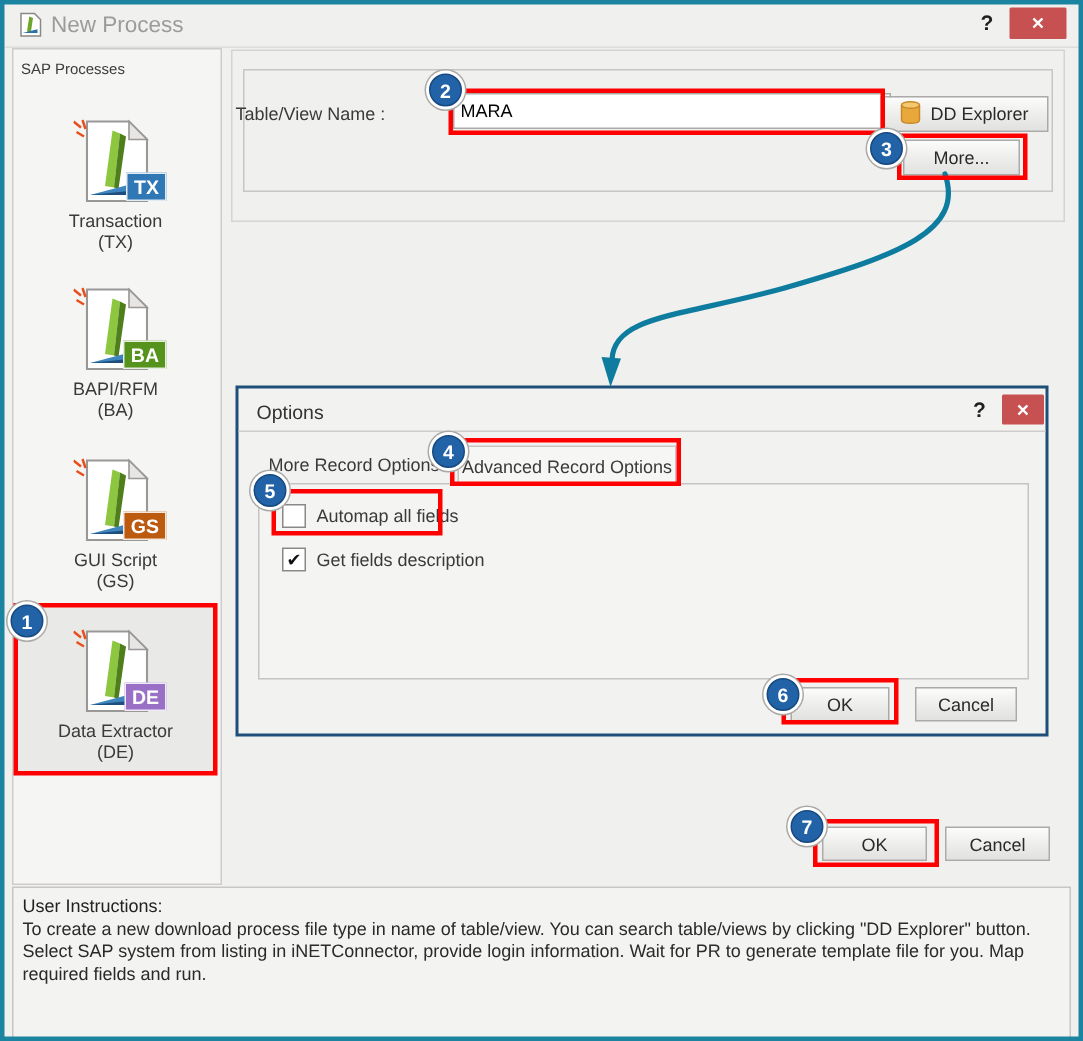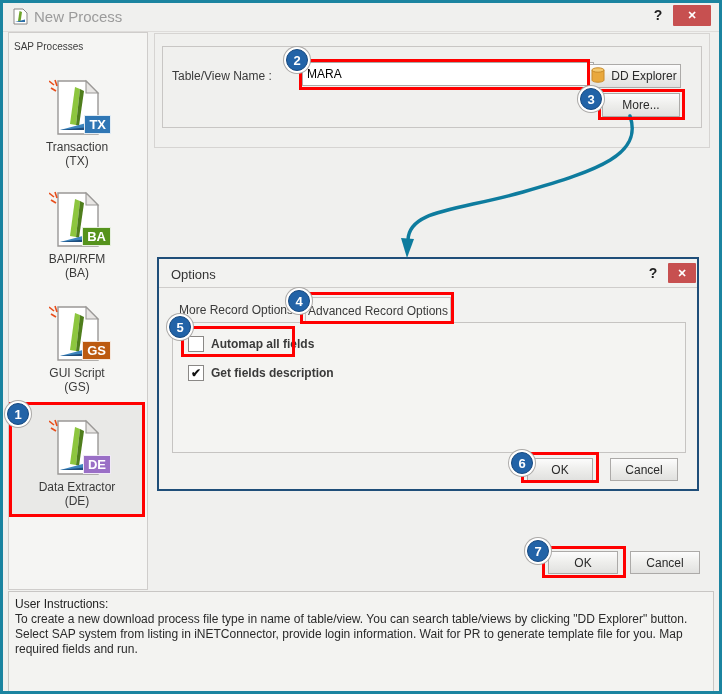--- a/index.html
+++ b/index.html
@@ -21,36 +21,36 @@
   .sb-item .lbl{font-size:12px;line-height:14px;color:#3A3A3A;}
   .badge{position:absolute;right:-6px;bottom:2px;padding:1px 4px;font-size:13px;font-weight:bold;color:#FFF;
      border:1px solid rgba(255,255,255,.85);}
   .it1{top:40px;height:100px;padding-top:5px;}
   .it2{top:152px;height:100px;padding-top:5px;}
   .it3{top:266px;height:100px;padding-top:5px;}
   .it4{top:371px;height:112px;padding-top:14px;background:#E9E9E7;box-sizing:border-box;}
   
   .outer-panel{left:154px;top:33px;width:556px;height:115px;border:1px solid #D6D4D2;box-sizing:border-box;}
   .groupbox{left:162px;top:46px;width:540px;height:82px;border:1px solid #C8C6C4;box-sizing:border-box;}
-  .tv-label{left:172px;top:69px;}
+  .tv-label{left:157px;top:69px;}
   .tv-input{left:302px;top:62px;width:282px;height:22px;border:1px solid #ABA9A7;background:#FFF;
      font-family:"Liberation Sans",sans-serif;font-size:12px;padding:0 4px;}
   .btn{background:linear-gradient(#FCFCFC,#EFEFED 45%,#E1E1DF);border:1px solid #ACAAA8;color:#2A2A2A;
      display:flex;align-items:center;justify-content:center;font-size:12px;cursor:pointer;box-sizing:border-box;}
-  .dd-btn{left:587px;top:64px;width:94px;height:24px;gap:6px;}
+  .dd-btn{left:587px;top:64px;width:112px;height:24px;gap:6px;}
   .more-btn{left:602px;top:93px;width:78px;height:24px;}
   
   .opt{left:157px;top:257px;width:542px;height:234px;border:2px solid #1F4E79;background:#F2F2F0;box-sizing:border-box;}
   .opt-title{position:absolute;left:12px;top:8px;font-size:13px;color:#333;}
   .opt-tline{position:absolute;left:0;top:28px;width:538px;height:1px;background:#CFCDCB;}
   .tab{position:absolute;height:26px;display:flex;align-items:center;justify-content:center;font-size:12px;cursor:pointer;}
   .tab-basic{left:16px;top:38px;width:122px;color:#3A3A3A;}
   .tab-adv{left:146px;top:38px;width:146px;background:#F6F6F4;border:1px solid #C6C4C2;border-bottom:none;box-sizing:border-box;}
   .tab-page{position:absolute;left:13px;top:63px;width:514px;height:131px;border:1px solid #C6C4C2;background:#F4F4F2;box-sizing:border-box;}
-  .cb-row{position:absolute;left:15px;display:flex;align-items:center;gap:7px;cursor:pointer;font-weight:bold;}
+  .cb-row{position:absolute;left:15px;display:flex;align-items:center;gap:7px;cursor:pointer;}
   .cb-box{width:14px;height:14px;background:#FFF;border:1px solid #8A8886;display:flex;align-items:center;
      justify-content:center;font-size:12px;line-height:12px;color:#111;}
   .opt-ok{position:absolute;left:368px;top:199px;width:66px;height:23px;}
   .opt-cancel{position:absolute;left:451px;top:199px;width:68px;height:23px;}
   
   .main-ok{left:548px;top:551px;width:70px;height:23px;}
   .main-cancel{left:630px;top:551px;width:70px;height:23px;}
   
   .instr{left:8px;top:591px;width:706px;height:110px;border:1px solid #C8C6C4;background:#F3F3F1;box-sizing:border-box;}
   .instr-h{position:absolute;left:6px;top:5px;color:#222;}

